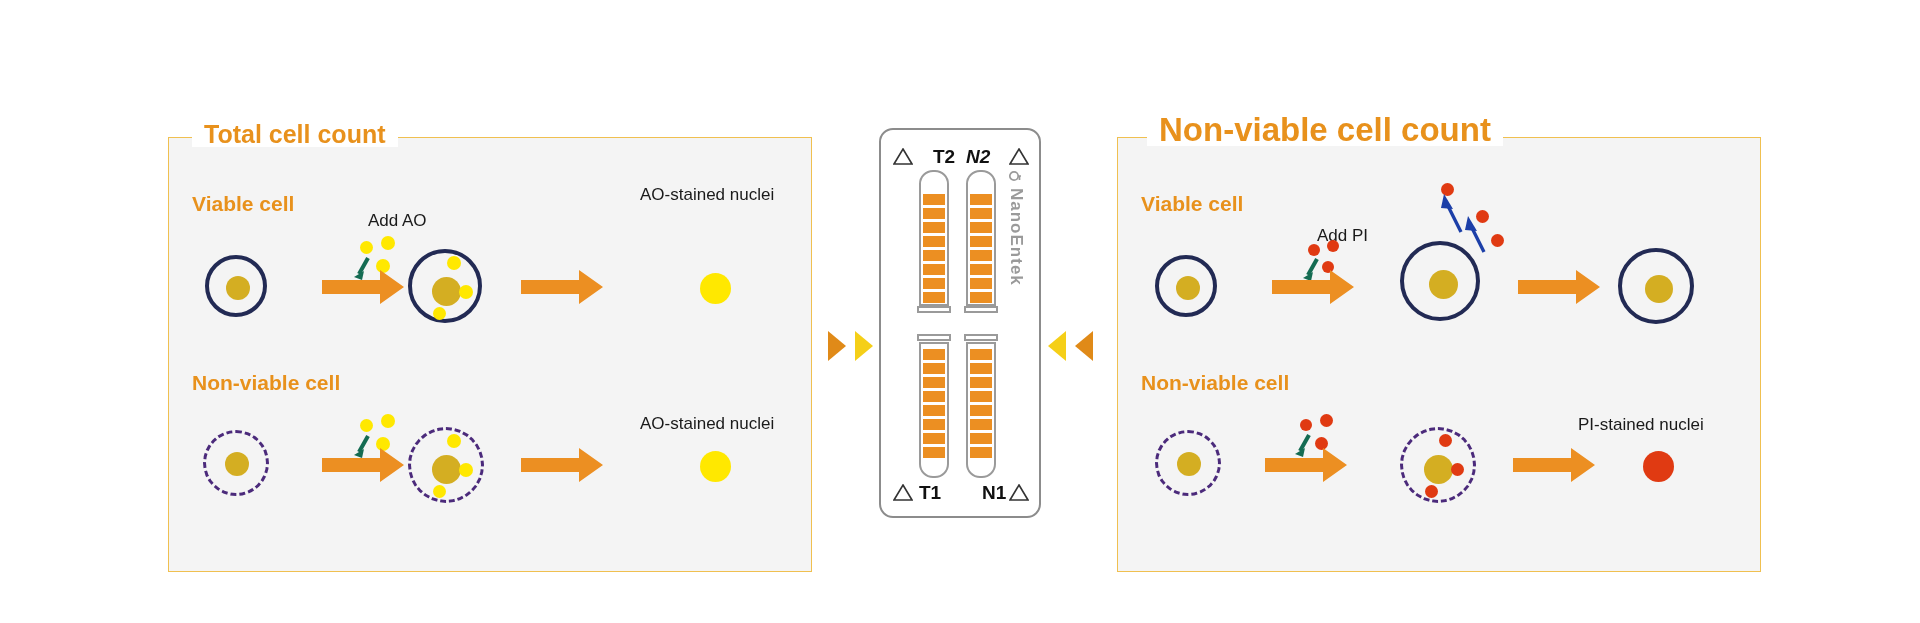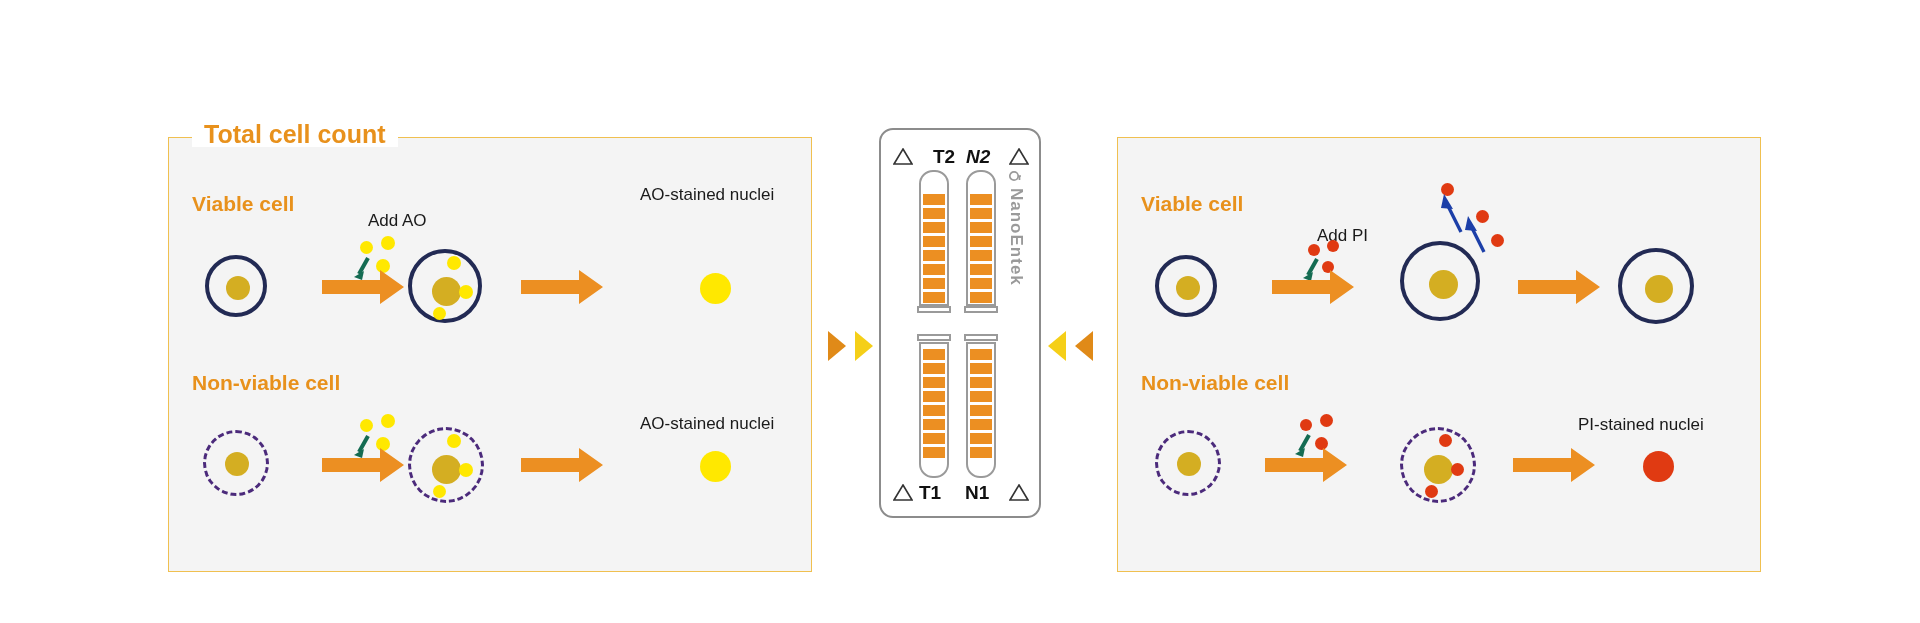--- a/index.html
+++ b/index.html
@@ -255,27 +255,28 @@
       <div style="position:absolute; left:2px; right:2px; top:61px; height:11px; background:#ec8f22;"></div>
       <div style="position:absolute; left:2px; right:2px; top:75px; height:11px; background:#ec8f22;"></div>
       <div style="position:absolute; left:2px; right:2px; top:89px; height:11px; background:#ec8f22;"></div>
       <div style="position:absolute; left:2px; right:2px; top:103px; height:11px; background:#ec8f22;"></div>
     </div>
 
     <svg style="position:absolute; left:12px; top:354px;" width="20" height="17" viewBox="0 0 20 17">
       <path d="M10 1 L19 16 L1 16 Z" fill="none" stroke="#333" stroke-width="1.6"></path>
     </svg>
     <div class="cart-label" style="left:38px; top:352px;">T1</div>
-    <div class="cart-label" style="left:84px; top:352px;">N1</div>
+    <div class="cart-label" style="left:101px; top:352px;">N1</div>
     <svg style="position:absolute; left:128px; top:354px;" width="20" height="17" viewBox="0 0 20 17">
       <path d="M10 1 L19 16 L1 16 Z" fill="none" stroke="#333" stroke-width="1.6"></path>
     </svg>
   </div>
 
   <div class="panel" id="panel-right"></div>
+  <div class="panel-legend" id="legend-right">Non-viable cell count</div>
 
   <div class="row-label" style="left:1141px; top:192px;">Viable cell</div>
   <div class="caption" style="left:1317px; top:226px;">Add PI</div>
 
   <div class="cell" style="left:1155px; top:255px; width:62px; height:62px;">
     <div class="nucleus" style="left:17px; top:17px; width:24px; height:24px;"></div>
   </div>
 
   <div class="dot pi" style="left:1308px; top:244px; width:12px; height:12px;"></div>
   <div class="dot pi" style="left:1327px; top:240px; width:12px; height:12px;"></div>

